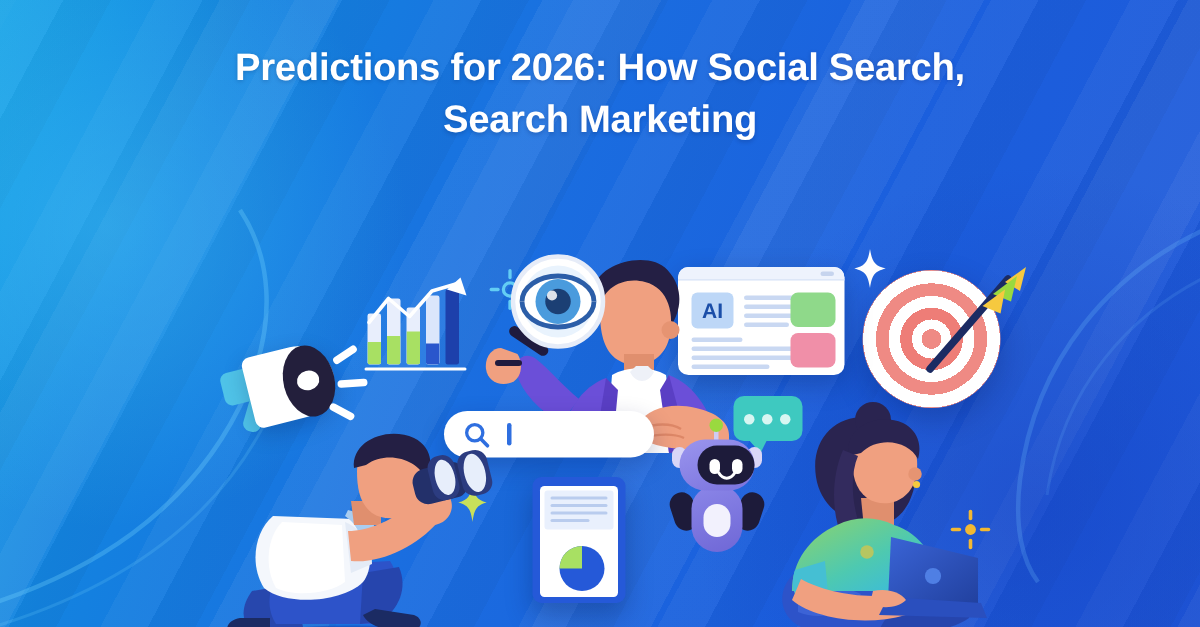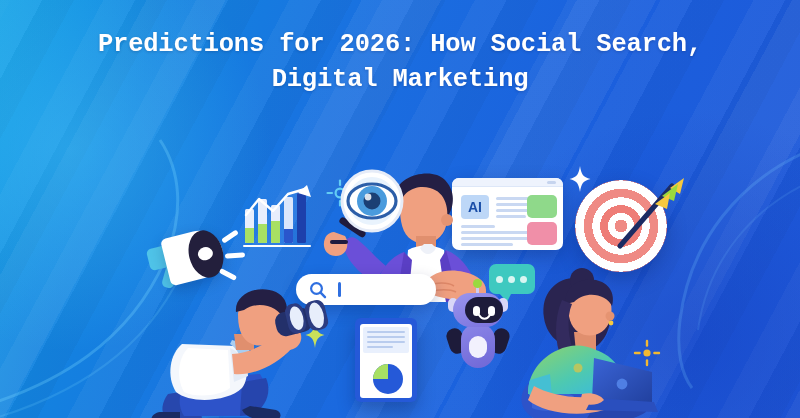--- a/index.html
+++ b/index.html
@@ -31,21 +31,21 @@
   .glowR{position:absolute;right:-120px;bottom:-150px;width:460px;height:460px;border-radius:50%;
     background:radial-gradient(circle,rgba(20,60,190,0.45) 0%,rgba(20,60,190,0) 70%);}
   .swirl{position:absolute;pointer-events:none;}
 
   
   #title{
     position:absolute;left:0;right:0;top:28px;text-align:center;
     color:#ffffff;font-size:25.5px;line-height:1.36;font-weight:bold;
     letter-spacing:-0.2px;text-shadow:0 1px 3px rgba(0,20,70,.22);
     padding:0 48px;}
-  #title .ln{display:block;white-space:nowrap;font-family:Liberation Mono, monospace;}
+  #title .ln{display:block;white-space:nowrap;}
 
   
   #art{position:absolute;left:0;top:146px;width:800px;height:288px;}
   .lyr{position:absolute;}
 
   
   .barchart{left:243px;top:43px;width:70px;height:62px;}
   .bar{position:absolute;bottom:8px;width:9px;border-radius:1.5px;overflow:hidden;
        background:#e8eefc;display:flex;flex-direction:column;justify-content:flex-end;}
   .bar i{display:block;background:#a8e063;}
@@ -138,21 +138,21 @@
     <path d="M-30 260 C 60 235, 130 190, 165 110 C 185 62, 180 20, 160 -10" fill="none" stroke="rgba(120,215,255,0.30)" stroke-width="3"></path>
     <path d="M-30 275 C 70 250, 150 200, 186 112" fill="none" stroke="rgba(120,215,255,0.18)" stroke-width="2"></path>
   </svg>
   <svg class="swirl" style="right:0;top:120px;width:260px;height:260px;" viewBox="0 0 260 260">
     <path d="M270 30 C 200 60, 150 120, 140 200 C 136 232, 142 255, 152 268" fill="none" stroke="rgba(120,200,255,0.22)" stroke-width="3"></path>
     <path d="M278 58 C 212 86, 168 140, 158 210" fill="none" stroke="rgba(120,200,255,0.14)" stroke-width="2"></path>
   </svg>
 
   <div id="title">
     <span class="ln">Predictions for 2026: How Social Search,</span>
-    <span class="ln">Digital Marketing</span>
+    <span class="ln">Search Marketing</span>
   </div>
 
   <div id="art">
 
     <div class="lyr barchart">
       <div class="bar" style="left:2px;height:34px;">
           <i style="height:15px;"></i>
         </div>
       <div class="bar" style="left:15px;height:44px;">
           <i style="height:19px;"></i>

